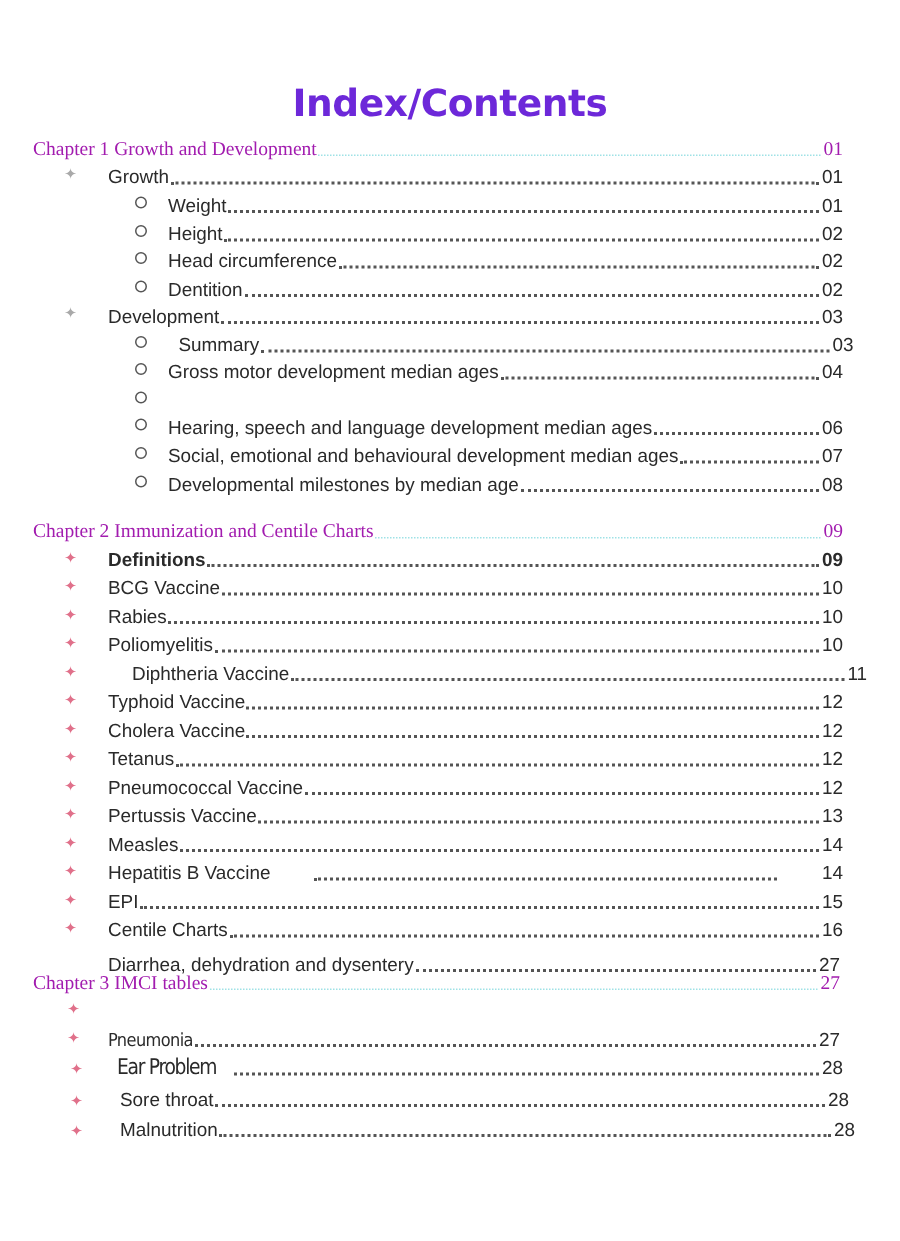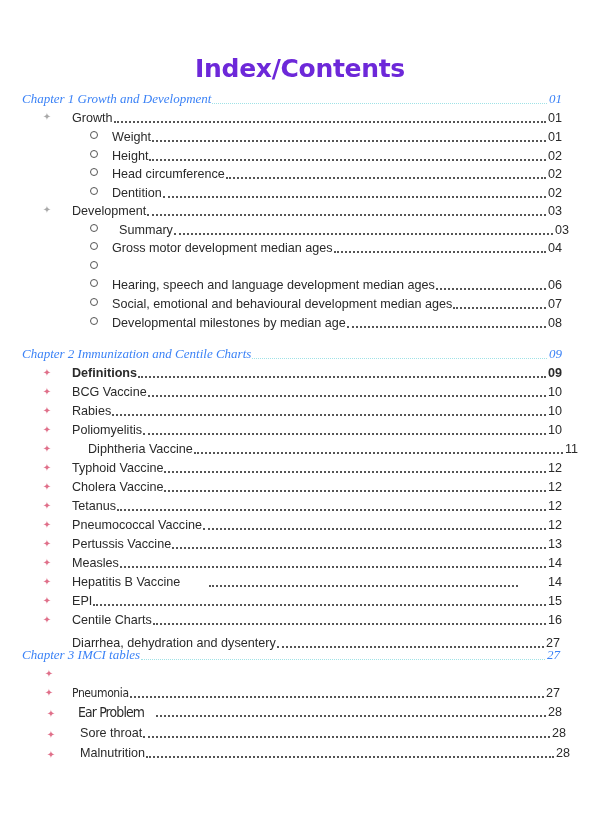--- a/index.html
+++ b/index.html
@@ -11,21 +11,21 @@
              font-family: "DejaVu Sans", sans-serif; font-weight: bold; font-size: 25px;
              color: #6d28d9; letter-spacing: -0.3px; }
 
     .row { position: absolute; height: 19px; display: flex; align-items: flex-end;
            font-size: 12.6px; line-height: 16px; white-space: nowrap; }
     .row .label { flex: 0 0 auto; }
     .row .dots { flex: 1 1 auto; overflow: hidden; margin: 0 2px 3px 1px;
                  border-bottom: 2px dotted #555; height: 0; }
     .row .page-num { flex: 0 0 auto; }
 
-    .chapter { font-family: "Liberation Serif", serif; color: #3b82f6; font-size: 13px; font-style: italic; }
+    .chapter { font-family: "Liberation Serif", serif; color: #a21caf; font-size: 13px; }
     .chapter .dots { border-bottom: 1.5px dotted #9fe2e6; }
 
     .bullet { position: absolute; width: 12px; height: 12px; text-align: center;
               font-size: 10px; line-height: 12px; }
     .bullet-star { color: #e0708a; }
     .bullet-star.grey { color: #a9a9a9; }
     .bullet-ring { width: 6px; height: 6px; border: 1.2px solid #555; border-radius: 50%; }
 
     .hand { font-family: "DejaVu Sans Condensed", "DejaVu Sans", sans-serif; font-size: 12px;
             letter-spacing: -0.4px; }

